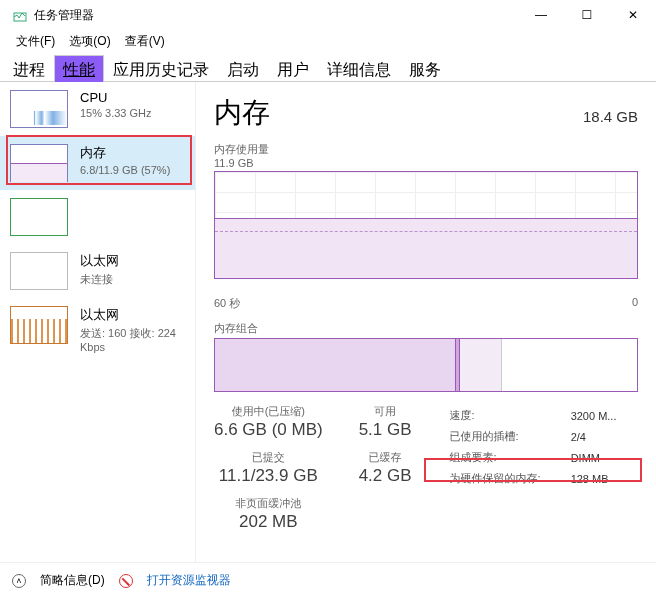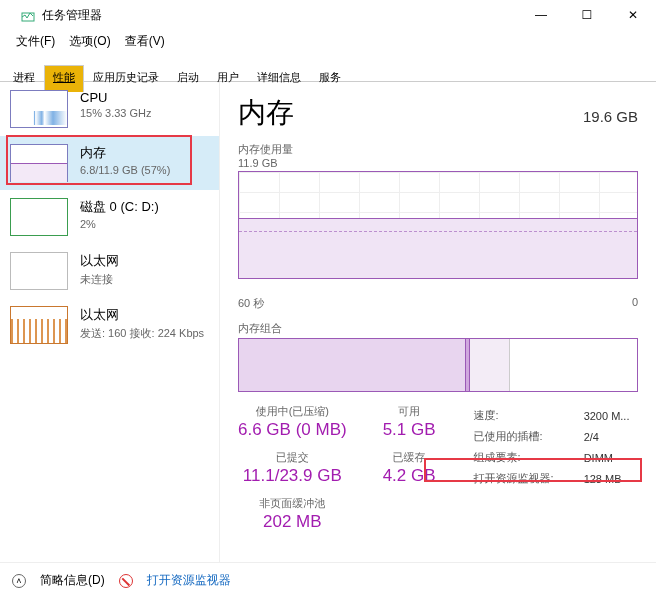--- a/index.html
+++ b/index.html
@@ -1,33 +1,33 @@
 <!DOCTYPE html>
 <html><head>
 <meta charset="utf-8">
 <style>
 * { margin: 0; padding: 0; box-sizing: border-box; font-family: "Microsoft YaHei", "Segoe UI", sans-serif; }
 body { background: #fff; font-size: 12px; color: #000; width: 656px; height: 599px; overflow: hidden; }
 
-.titlebar { height: 30px; display: flex; align-items: center; padding-left: 20px; }
+.titlebar { height: 30px; display: flex; align-items: center; padding-left: 12px; }
 .titlebar .app-icon { width: 16px; height: 16px; margin-right: 6px; display: inline-flex; align-items: center; justify-content: center; }
 .titlebar .title { font-size: 12px; }
 .winctrl { margin-left: auto; display: flex; }
 .winctrl div { width: 46px; height: 30px; display: flex; align-items: center; justify-content: center; font-size: 12px; }
 
 .menubar { height: 22px; padding: 0 10px; display: flex; align-items: center; gap: 2px; }
 .menubar span { padding: 2px 6px; font-size: 12px; }
 
 .tabs { height: 28px; border-bottom: 1px solid #ccc; display: flex; padding-left: 4px; margin-top: 2px; }
-.tabs .tab { padding: 4px 8px; font-size: 11px; border: 1px solid transparent; border-bottom: none; position: relative; top: 11px; }
-.tabs .tab.active { border-color: #ccc; background: #eab308; text-decoration: underline; }
+.tabs .tab { padding: 4px 8px; font-size: 16px; border: 1px solid transparent; border-bottom: none; position: relative; top: 1px; }
+.tabs .tab.active { border-color: #ccc; background: #8b5cf6; text-decoration: underline; }
 
 .body { display: flex; height: 480px; }
 
-.sidebar { width: 220px; border-right: 1px solid #eee; overflow: hidden; }
+.sidebar { width: 196px; border-right: 1px solid #eee; overflow: hidden; }
 .side-item { display: flex; align-items: flex-start; padding: 8px 10px; gap: 12px; cursor: pointer; position: relative; }
 .side-item .thumb { width: 58px; height: 38px; border: 1px solid #7c7cbf; background: #fff; position: relative; flex-shrink: 0; }
 .side-item .thumb.cpu::after { content:""; position:absolute; left:0; right:0; bottom:2px; height:14px; background: linear-gradient(to right, transparent 0, transparent 40%, #4a90d9 42%, transparent 44%, #4a90d9 55%, transparent 60%, #4a90d9 75%, transparent 100%); opacity:0.7; }
 .side-item .thumb.mem::before { content:""; position:absolute; left:0; right:0; top:50%; height:50%; background: #f3e9f7; border-top:1px solid #9b59b6; }
 .side-item .thumb.disk { border-color:#3a9d4f; }
 .side-item .thumb.eth { border-color:#bbb; }
 .side-item .thumb.eth2 { border-color:#c9772e; }
 .side-item .thumb.eth2::after { content:""; position:absolute; left:0; right:0; bottom:0; height:24px; background: repeating-linear-gradient(90deg, #d98a3e 0 2px, transparent 2px 6px); opacity:0.9; }
 .side-item .txt .name { font-size: 13px; margin-bottom: 2px; }
 .side-item .txt .sub { font-size: 11px; color: #666; }
@@ -50,21 +50,21 @@
 .compo-chart { height: 54px; border:1px solid #9b59b6; margin-top:2px; display:flex; }
 .compo-chart .seg { height:100%; }
 .seg.used { background:#e8d5ef; flex: 0 0 57%; border-right:1px solid #9b59b6; }
 .seg.mod { flex: 0 0 1%; background:#d0a8de; border-right:1px solid #9b59b6; }
 .seg.stand { flex: 0 0 10%; background:#f3ecf6; border-right:1px solid #ccc; }
 .seg.free { flex:1; background:#fff; }
 
 .stats { display:flex; margin-top:12px; gap: 36px; }
 .stats-left { display:grid; grid-template-columns: auto auto; column-gap: 36px; row-gap: 10px; text-align: center; }
 .stat .lab { font-size:11px; color:#666; }
-.stat .val { font-size:17px; color:#a21caf; margin-top:1px; white-space:nowrap; }
+.stat .val { font-size:17px; color:#404040; margin-top:1px; white-space:nowrap; }
 .stats-right { font-size:11px; color:#333; }
 .stats-right table td { padding: 2px 0; }
 .stats-right table td:first-child { padding-right: 28px; color:#555; white-space:nowrap; }
 .hl-speed { position:absolute; border:2px solid #e63946; right:14px; top:376px; width:218px; height:24px; pointer-events:none; }
 
 .footer { height: 36px; border-top:1px solid #eee; display:flex; align-items:center; padding: 0 12px; gap:14px; }
 .footer .circ { width:14px; height:14px; border:1px solid #666; border-radius:50%; display:inline-flex; align-items:center; justify-content:center; font-size:9px; }
 .footer a { color:#1368c0; text-decoration:none; font-size:12px; }
 .footer .noicon { width:14px; height:14px; border:1.5px solid #d33; border-radius:50%; position:relative; display:inline-block; }
 .footer .noicon::after { content:""; position:absolute; left:1px; right:1px; top:50%; height:1.5px; background:#d33; transform: rotate(45deg); }
@@ -114,24 +114,20 @@
     </div>
     <div class="side-item selected">
       <div class="thumb mem"></div>
       <div class="txt">
         <div class="name">内存</div>
         <div class="sub">6.8/11.9 GB (57%)</div>
       </div>
     </div>
     <div class="side-item">
       <div class="thumb disk"></div>
-      <div class="txt">
-        <div class="name">磁盘 0 (C: D:)</div>
-        <div class="sub">2%</div>
-      </div>
     </div>
     <div class="side-item">
       <div class="thumb eth"></div>
       <div class="txt">
         <div class="name">以太网</div>
         <div class="sub">未连接</div>
       </div>
     </div>
     <div class="side-item">
       <div class="thumb eth2"></div>
@@ -139,21 +135,21 @@
         <div class="name">以太网</div>
         <div class="sub">发送: 160 接收: 224 Kbps</div>
       </div>
     </div>
     <div class="side-hl hl-mem"></div>
   </div>
 
   <div class="main">
     <div class="main-hdr">
       <h1>内存</h1>
-      <div class="total">19.6 GB</div>
+      <div class="total">18.4 GB</div>
     </div>
 
     <div class="smlabel">
       <span>内存使用量</span>
       <span>11.9 GB</span>
     </div>
     <div class="usage-chart">
       <div class="grid"></div>
       <div class="area"></div>
       <div class="line2"></div>
@@ -205,21 +201,21 @@
               </tr>
           <tr>
                 <td>已使用的插槽:</td>
                 <td>2/4</td>
               </tr>
           <tr>
                 <td>组成要素:</td>
                 <td>DIMM</td>
               </tr>
           <tr>
-                <td>打开资源监视器:</td>
+                <td>为硬件保留的内存:</td>
                 <td>128 MB</td>
               </tr>
         </tbody>
           </table>
       </div>
     </div>
 
     <div class="hl-speed"></div>
   </div>
 </div>

